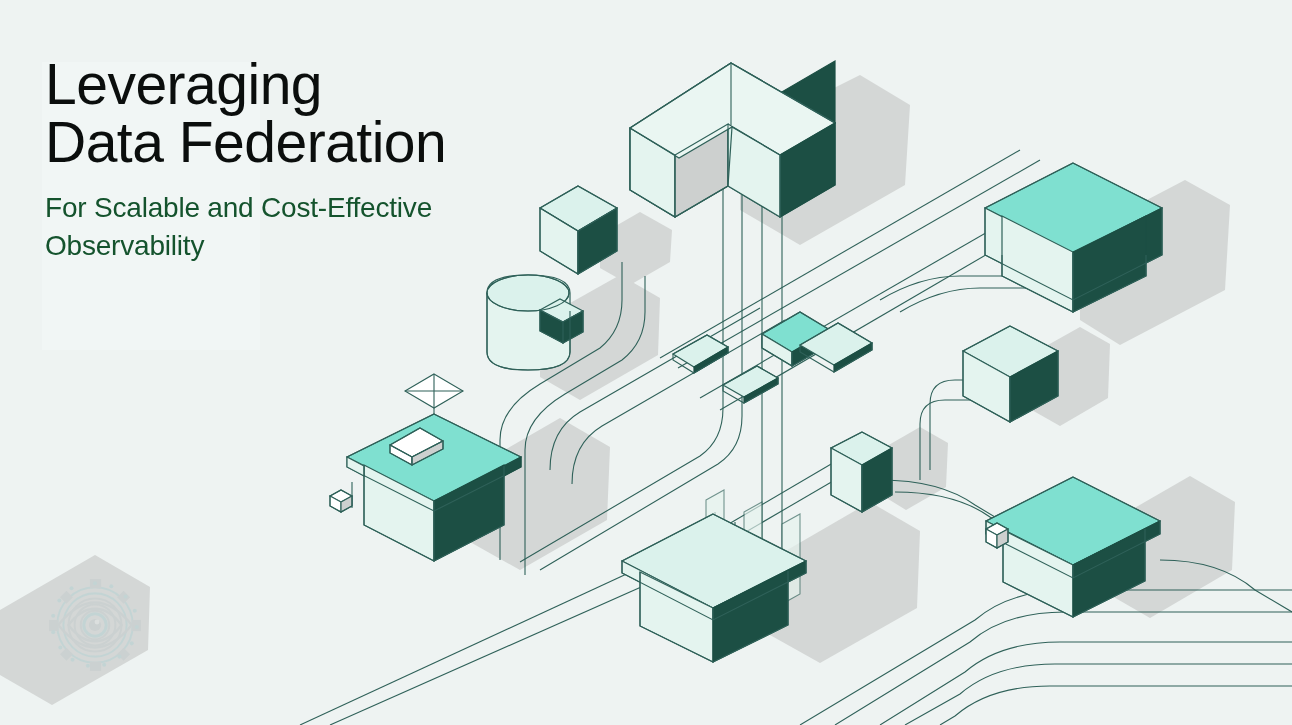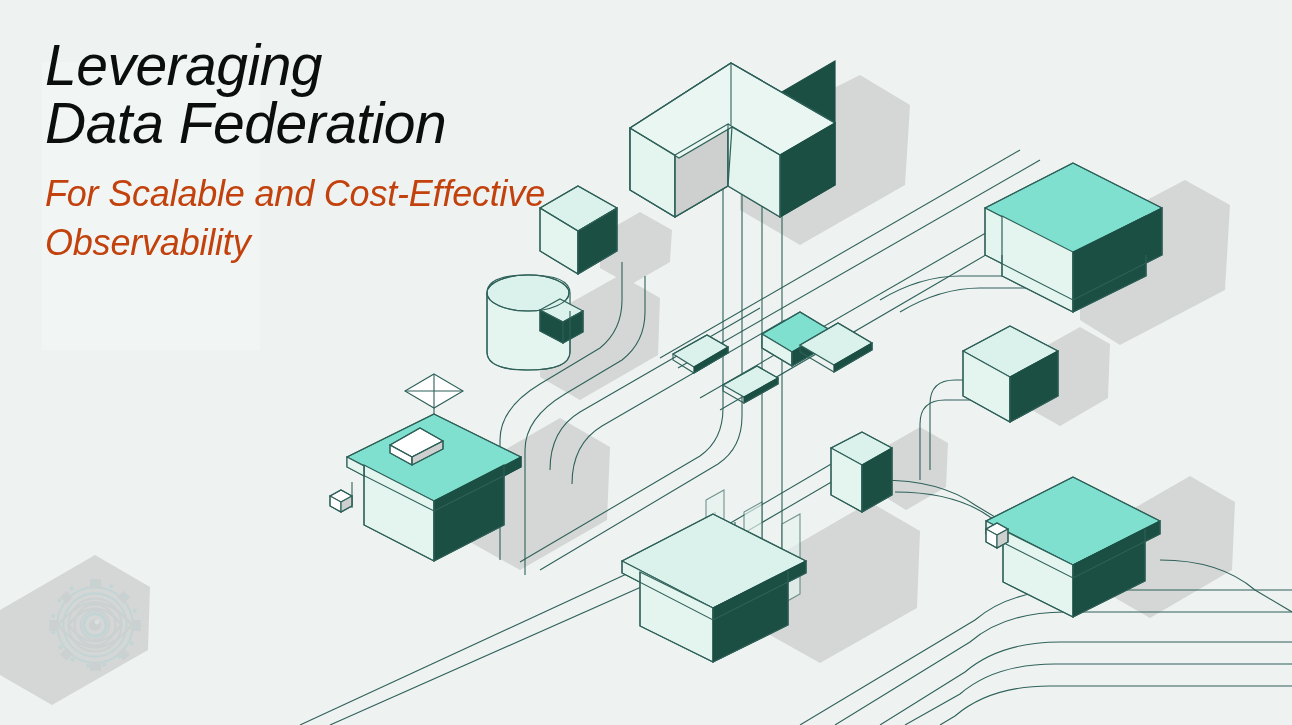--- a/index.html
+++ b/index.html
@@ -28,42 +28,41 @@
   .illustration {
     position: absolute;
     left: 0;
     top: 0;
     width: 1292px;
     height: 725px;
   }
   .text-block {
     position: absolute;
     left: 45px;
-    top: 36px;
+    top: 55px;
     width: 560px;
-    font-style: italic;
   }
   .title {
     margin: 0;
     font-family: "Liberation Sans", sans-serif;
     font-size: 57px;
     line-height: 1.02;
     font-weight: 400;
     letter-spacing: -0.5px;
     color: #0b0e0d;
     white-space: pre-line;
   }
   .subtitle {
     margin: 18px 0 0 0;
     font-family: "Liberation Sans", sans-serif;
-    font-size: 36px;
+    font-size: 28px;
     line-height: 1.36;
     font-weight: 400;
     letter-spacing: -0.2px;
-    color: #c2410c;
+    color: #14532d;
     white-space: pre-line;
   }
   .logo {
     position: absolute;
     left: 44px;
     top: 574px;
     width: 102px;
     height: 102px;
     opacity: 0.30;
   }

